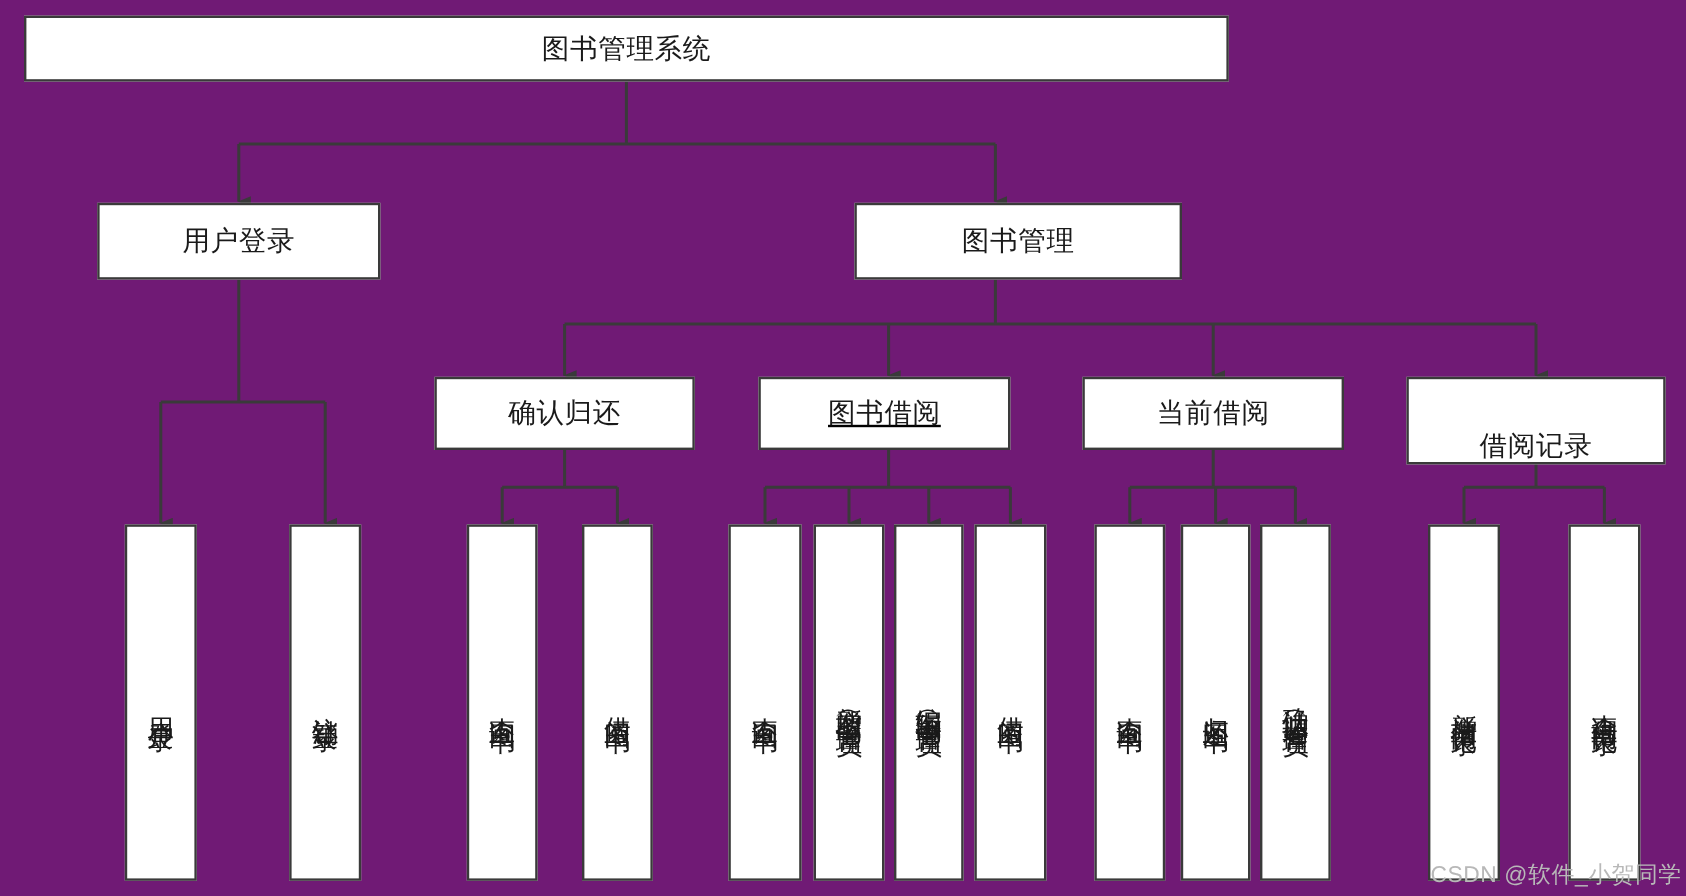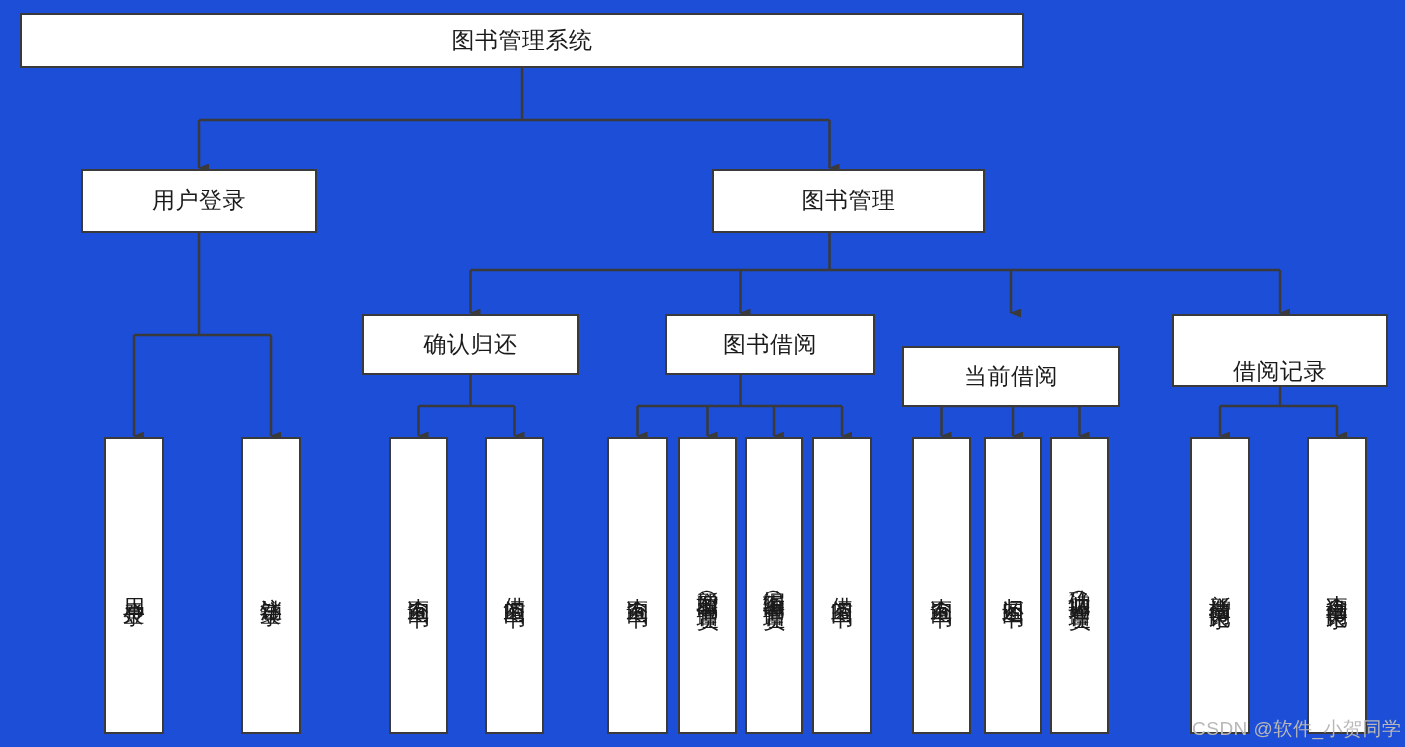--- a/index.html
+++ b/index.html
@@ -7,21 +7,21 @@
     padding: 0;
     background: #ffffff;
   }
   body {
     font-family: "Liberation Sans", "DejaVu Sans", sans-serif;
   }
   #diagram-root {
     position: relative;
     width: 1405px;
     height: 747px;
-    background: #1d4ed8;
+    background: #701a75;
     overflow: hidden;
   }
   #diagram-svg {
     position: absolute;
     left: 0;
     top: 0;
     width: 1405px;
     height: 747px;
   }
   .node-box {
@@ -110,24 +110,24 @@
       </div>
       <div class="node-box" style="left: 81px; top: 169px; width: 236px; height: 64px;">
         <span class="node-label">用户登录</span>
       </div>
       <div class="node-box" style="left: 712px; top: 169px; width: 273px; height: 64px;">
         <span class="node-label">图书管理</span>
       </div>
       <div class="node-box" style="left: 362px; top: 314px; width: 217px; height: 61px;">
         <span class="node-label">确认归还</span>
       </div>
-      <div class="node-box" style="left: 665px; top: 314px; width: 210px; height: 61px;">
+      <div class="node-box" style="left: 632px; top: 314px; width: 210px; height: 61px; text-decoration: underline;">
         <span class="node-label">图书借阅</span>
       </div>
-      <div class="node-box" style="left: 902px; top: 314px; width: 218px; height: 61px; margin-top: 32px;">
+      <div class="node-box" style="left: 902px; top: 314px; width: 218px; height: 61px;">
         <span class="node-label">当前借阅</span>
       </div>
       <div class="node-box" style="left: 1172px; top: 314px; width: 216px; height: 73px; align-items: flex-end;">
         <span class="node-label">借阅记录</span>
       </div>
       <div class="node-box vertical" style="left: 104px; top: 437px; width: 60px; height: 297px;">
         <span class="node-label">用户登录</span>
       </div>
       <div class="node-box vertical" style="left: 241px; top: 437px; width: 60px; height: 297px;">
         <span class="node-label">注销登录</span>

